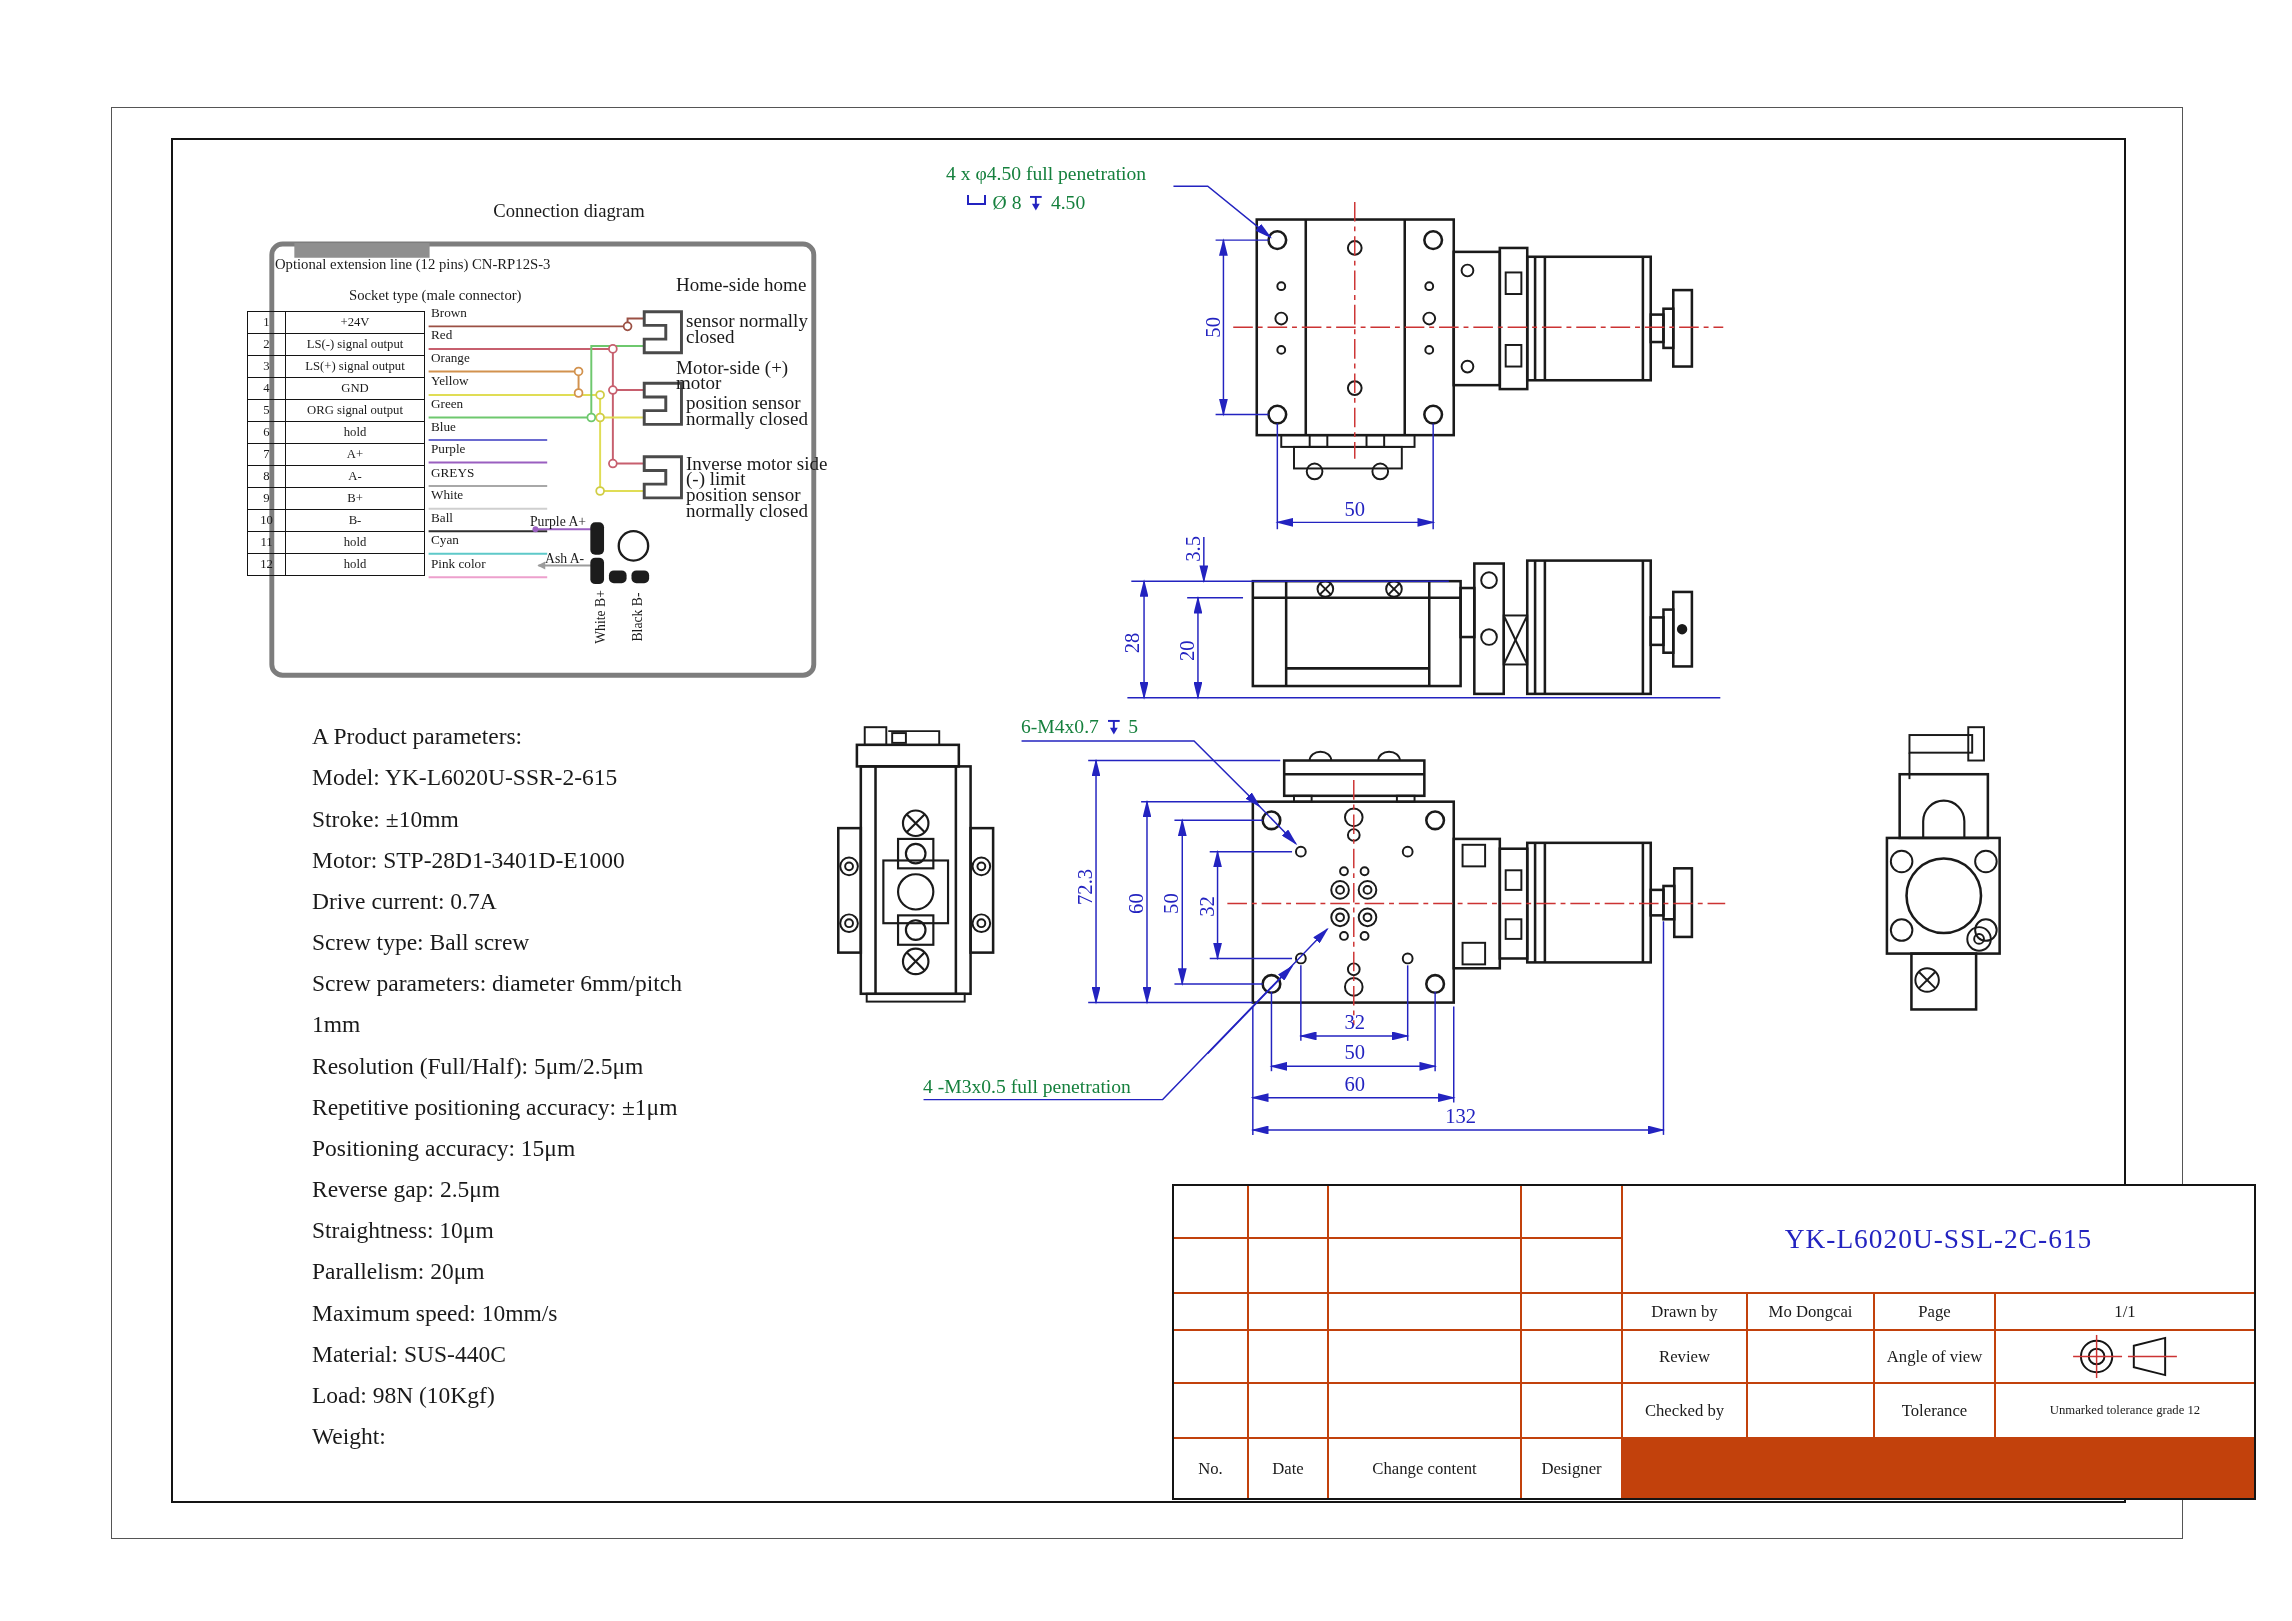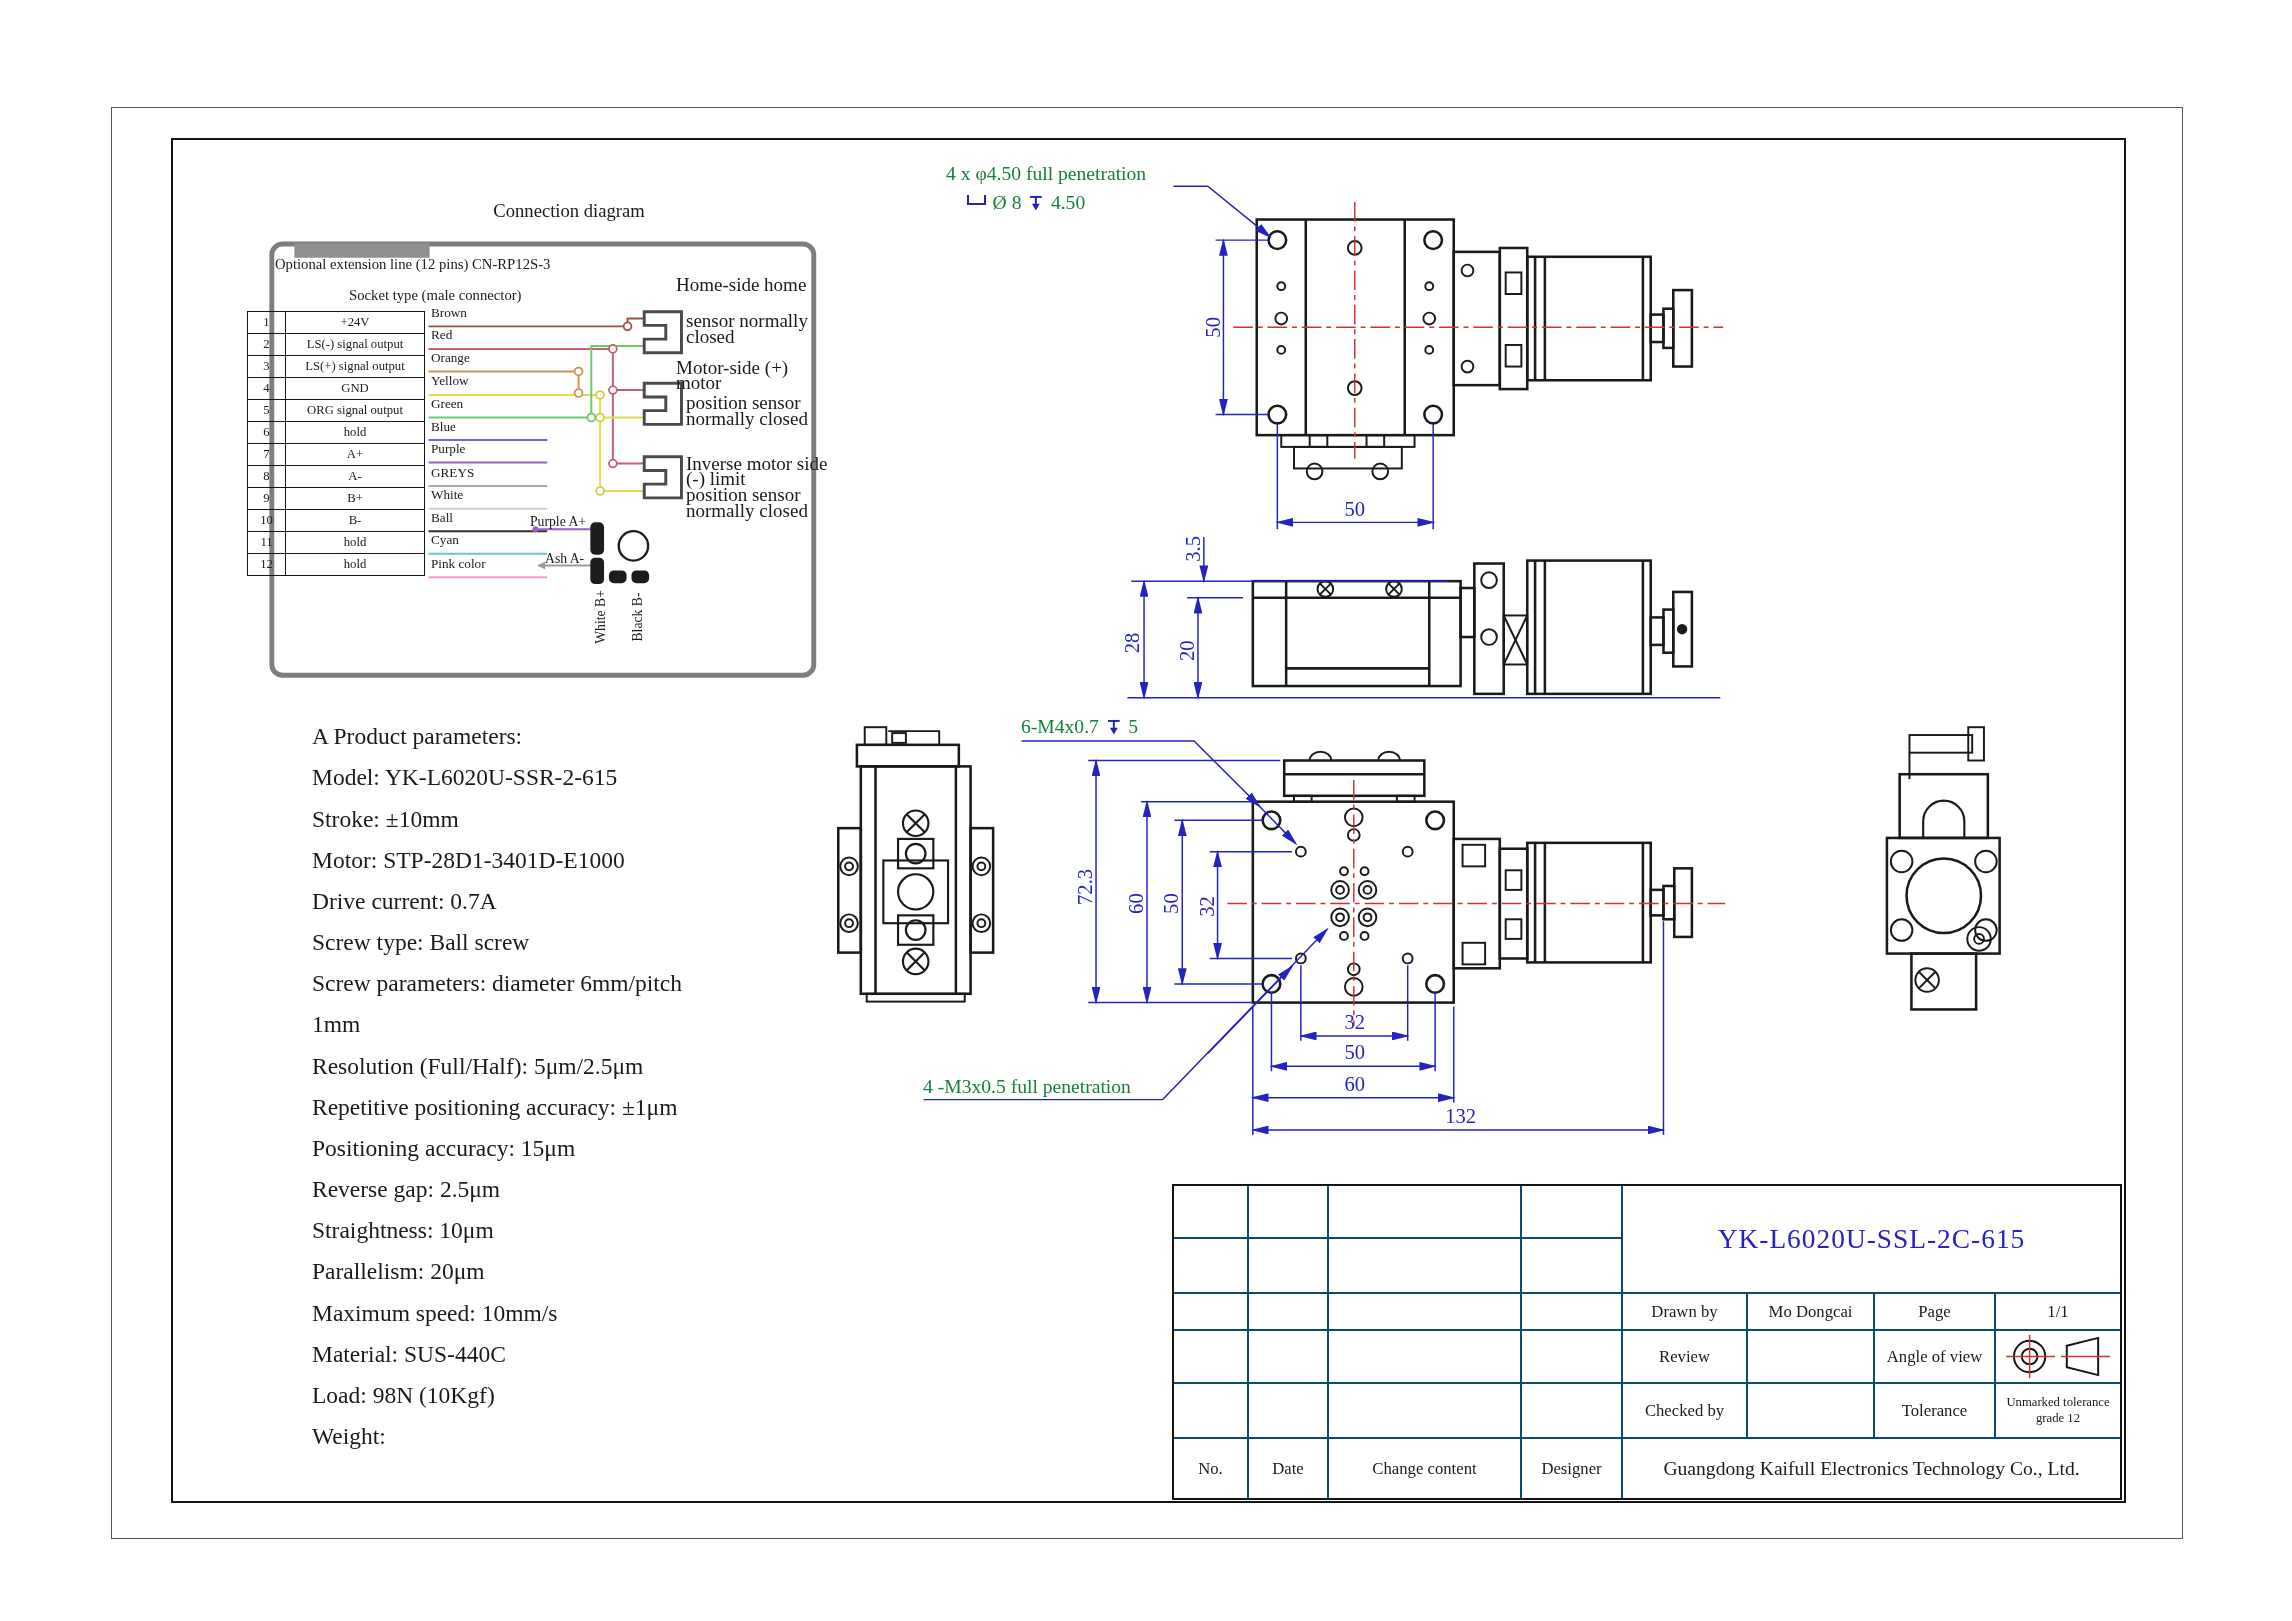--- a/index.html
+++ b/index.html
@@ -21,21 +21,21 @@
   .slabel{font-size:19px;line-height:14.7px;}
   .mlabel{font-size:13.7px;}
   .vlabel{font-size:13.7px;width:69px;text-align:center;transform:rotate(-90deg);}
   
   .param{left:312px;font-size:23.5px;line-height:23.5px;white-space:nowrap;}
   
   .bnote{color:#15803d;font-size:19.6px;white-space:nowrap;display:flex;align-items:center;gap:6.9px;}
   .cbore{display:inline-block;width:14.7px;height:8.8px;border-left:2px solid #2323c0;
          border-right:2px solid #2323c0;border-bottom:2px solid #2323c0;margin-top:-5.9px;}
   
-  .tblock{left:1172px;top:1184px;width:950px;height:316px;background:#0c4a6e;border:2.9px solid #141414;
+  .tblock{left:1172px;top:1184px;width:1084px;height:316px;background:#c2410c;border:2.9px solid #141414;
           box-sizing:border-box;display:grid;gap:2px;
           grid-template-columns:73px 78px 191px 99px 123px 125px 119px 1fr;
           grid-template-rows:51px 53px 35px 51px 53px 1fr;}
   .tc{background:#fff;display:flex;align-items:center;justify-content:center;
       font-size:16.7px;text-align:center;overflow:hidden;}
   .tc-model{font-size:27.4px;color:#2323c0;letter-spacing:1px;}
   .tc-small{font-size:12.7px;line-height:1.2;}
   .tc-company{font-size:19.6px;}
 </style>
 </head>
@@ -533,16 +533,15 @@
 
     <div class="tc" style="grid-area:5/5">Checked by</div>
     <div class="tc" style="grid-area:5/6"></div>
     <div class="tc" style="grid-area:5/7">Tolerance</div>
     <div class="tc tc-small" style="grid-area:5/8">Unmarked tolerance grade 12</div>
 
     <div class="tc" style="grid-area:6/1">No.</div>
     <div class="tc" style="grid-area:6/2">Date</div>
     <div class="tc" style="grid-area:6/3">Change content</div>
     <div class="tc" style="grid-area:6/4">Designer</div>
-    <div class="tc tc-company" style="grid-area:6/5/7/9">Guangdong Kaifull Electronics Technology Co., Ltd.</div>
   </div>
 </div>
 
 
 </body></html>

